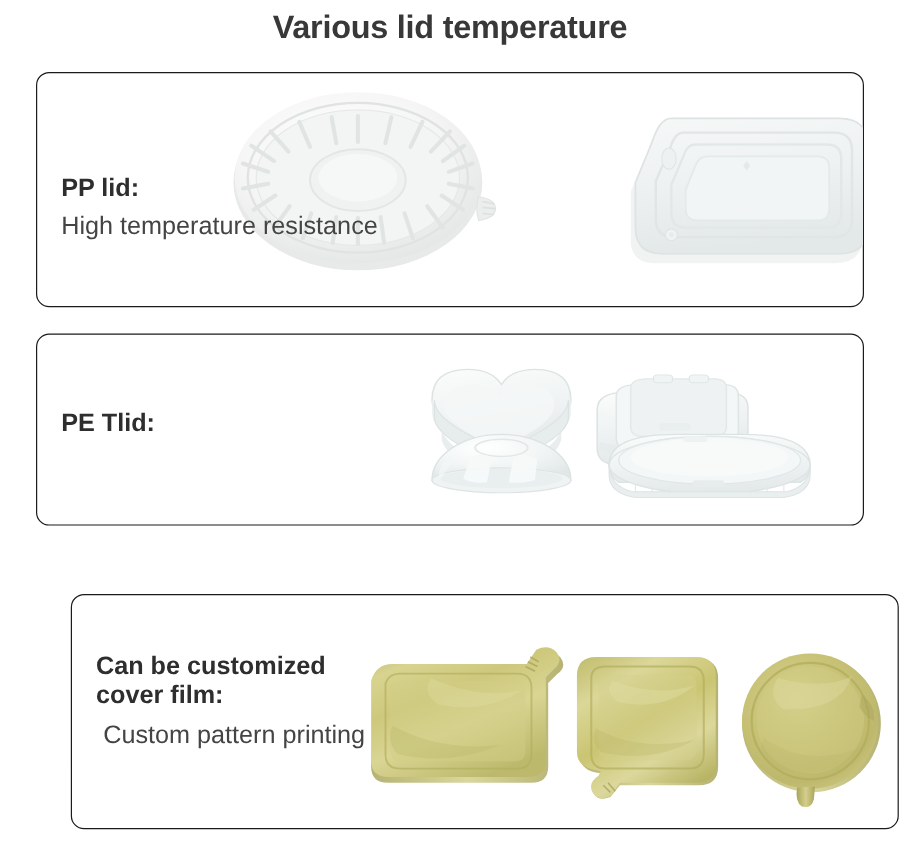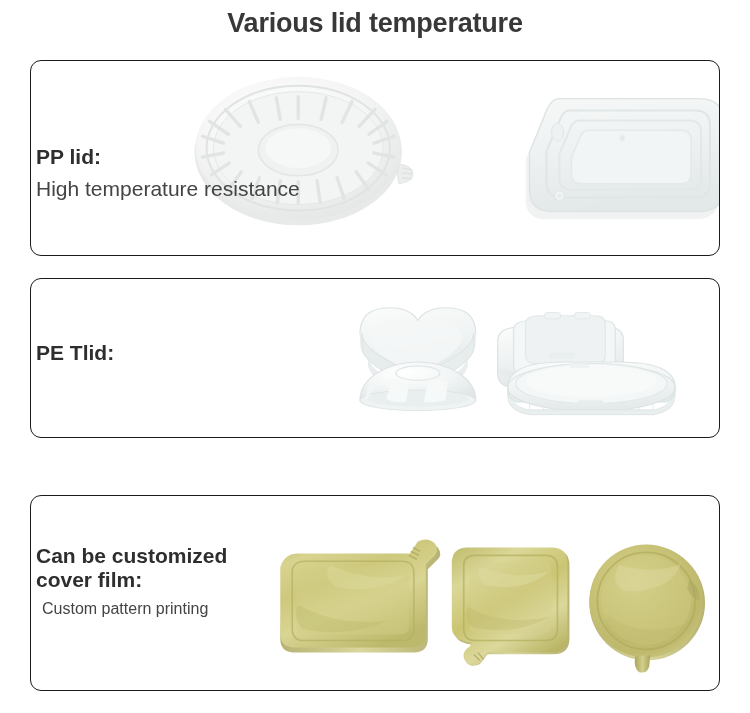--- a/index.html
+++ b/index.html
@@ -31,25 +31,25 @@
     position: absolute;
     left: 30px;
     width: 690px;
     border: 1.5px solid #1b1b1b;
     border-radius: 11px;
     box-sizing: border-box;
     background: #ffffff;
   }
   #panel-pp   { top: 60px;  height: 196px; }
   #panel-pe   { top: 278px; height: 160px; }
-  #panel-film { top: 495px; height: 196px; }
+  #panel-film { top: 495px; height: 196px; margin-left: 29px; }
 
   .panel-text {
     position: absolute;
-    left: 5px;
+    left: 20px;
     z-index: 3;
   }
   .panel-heading {
     font-size: 21px;
     font-weight: bold;
     color: #2e2e2e;
     line-height: 1.16;
     margin: 0 0 4px 0;
     white-space: pre-line;
   }
@@ -57,21 +57,21 @@
     font-size: 21px;
     font-weight: normal;
     color: #444444;
     line-height: 1.55;
     margin: 0;
     white-space: pre-line;
   }
   #pp-text   { top: 84px; }
   #pe-text   { top: 62px; }
   #film-text { top: 48px; }
-  #film-text .panel-sub { padding-left: 6px; font-size: 16px; }
+  #film-text .panel-sub { padding-left: 6px; font-size: 21px; }
 
   .art {
     position: absolute;
     top: 0;
     left: 0;
     width: 100%;
     height: 100%;
     pointer-events: none;
     z-index: 1;
   }

